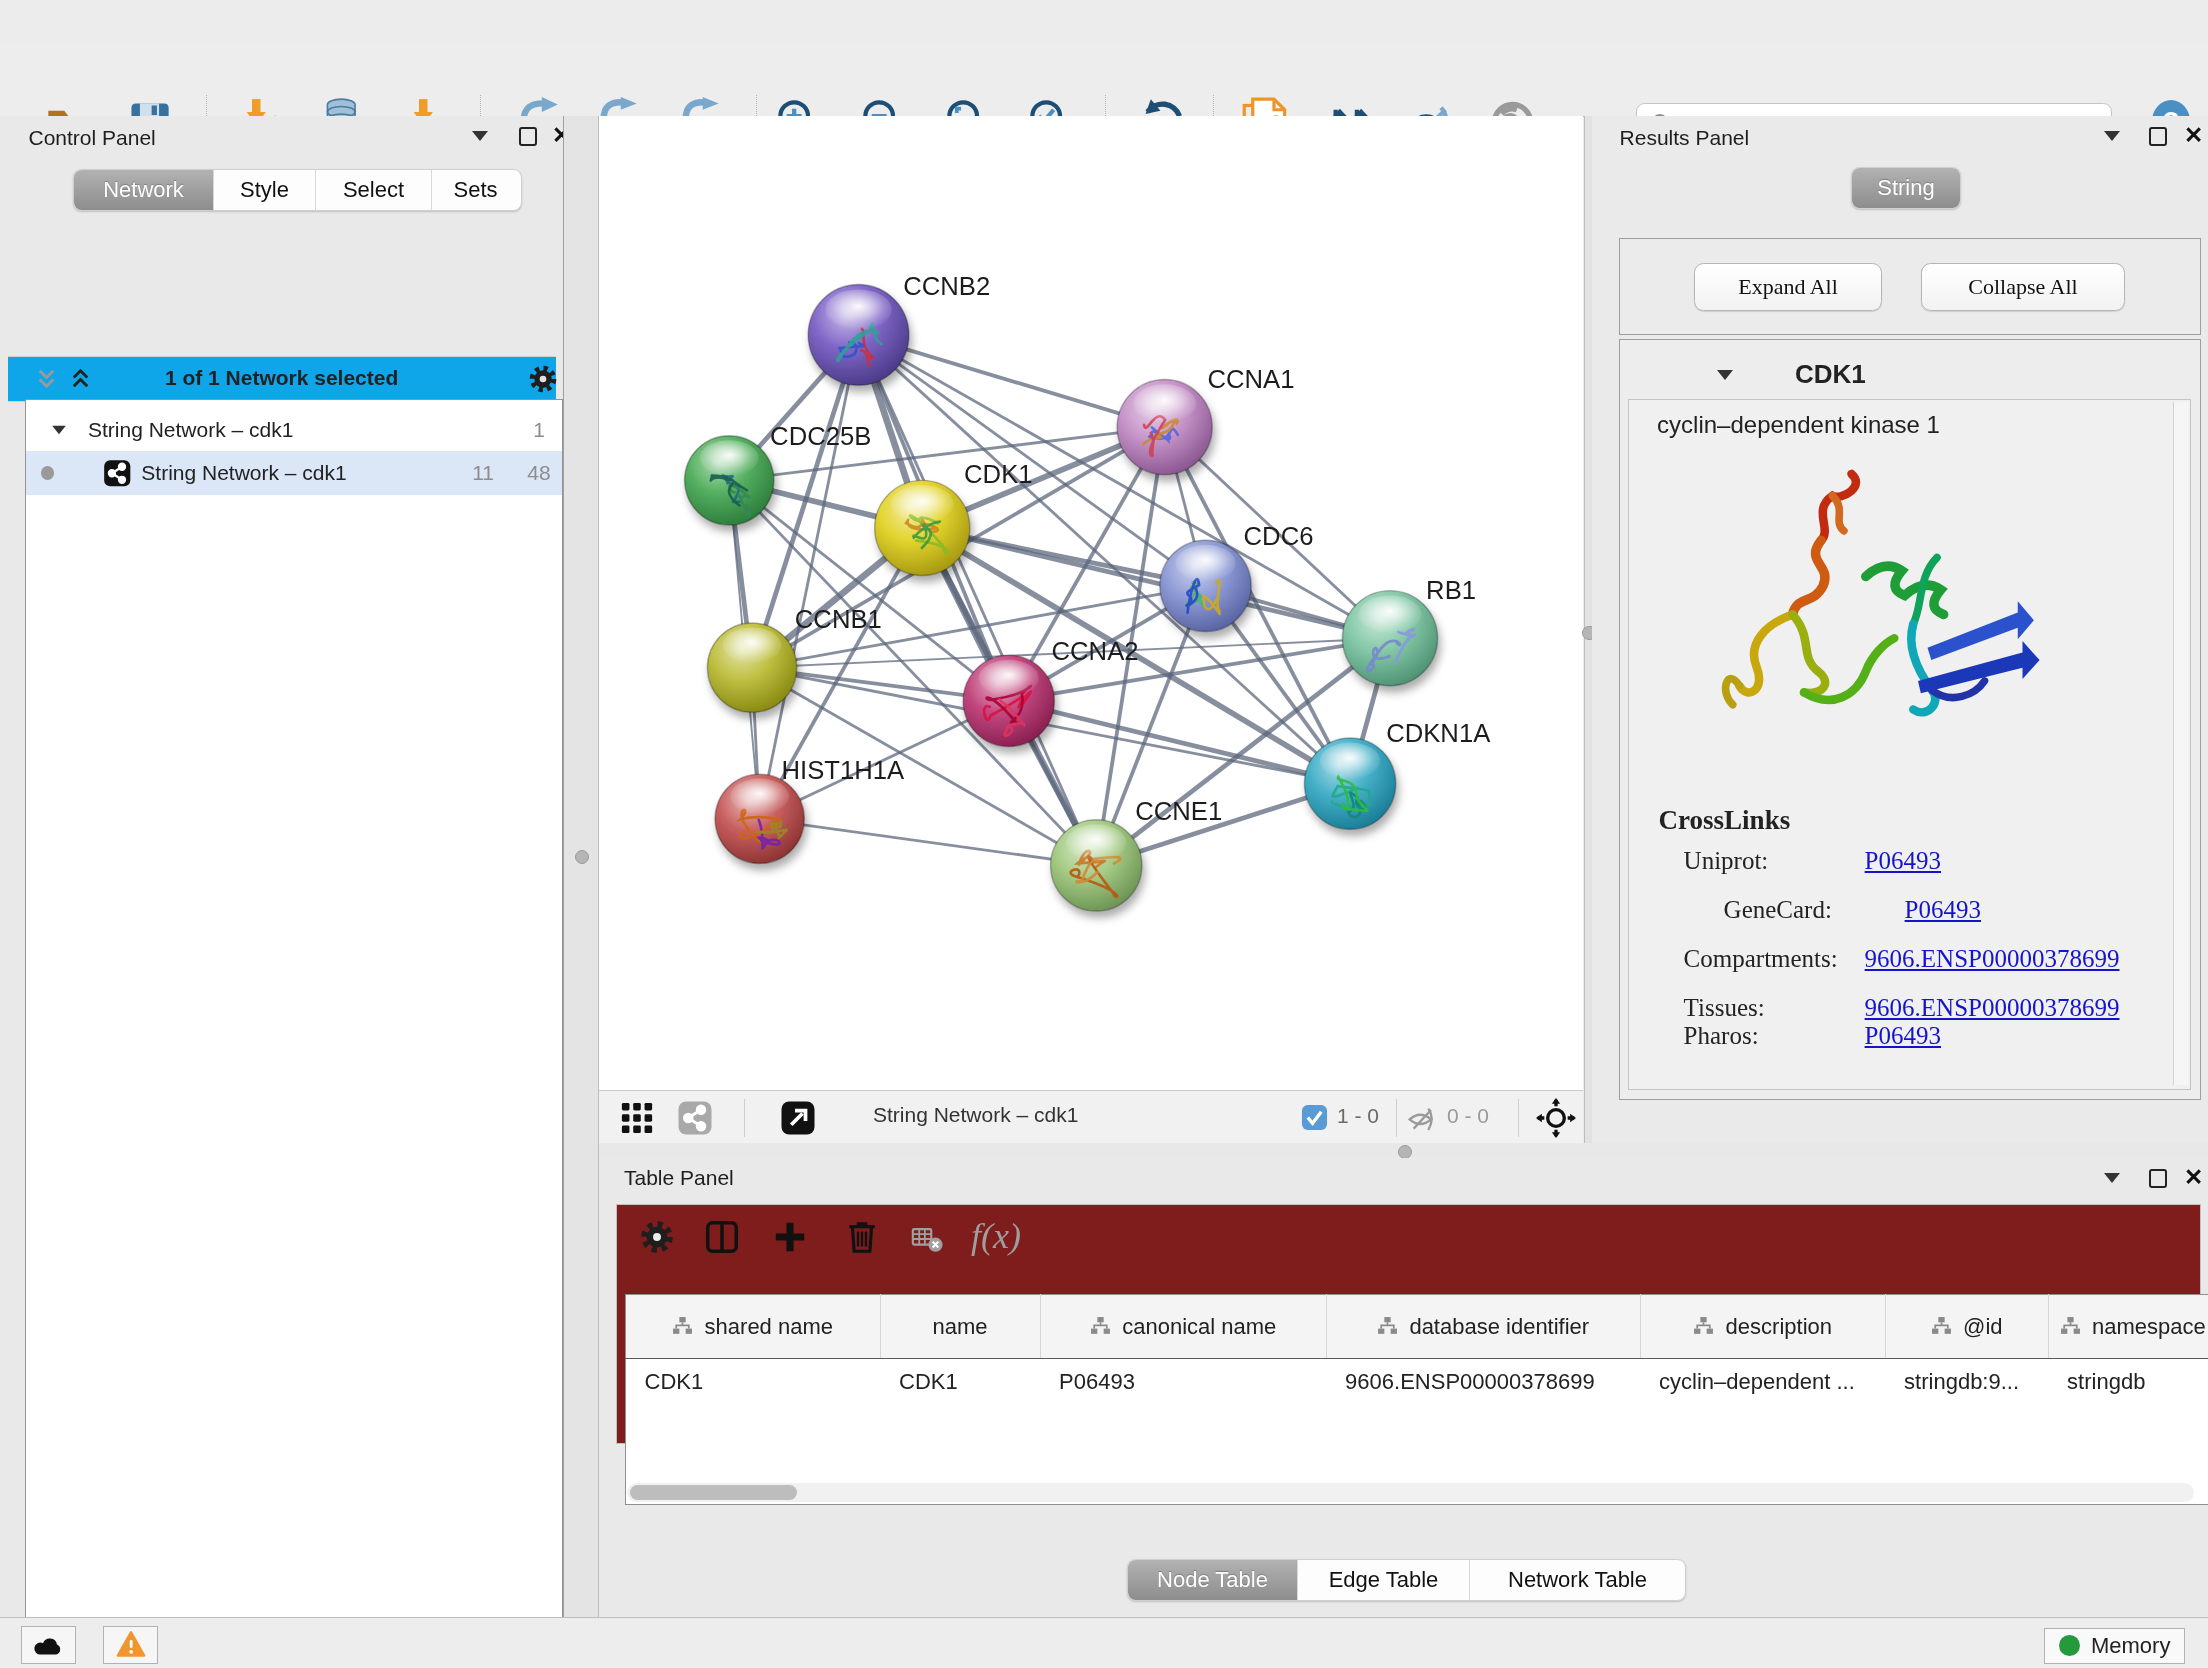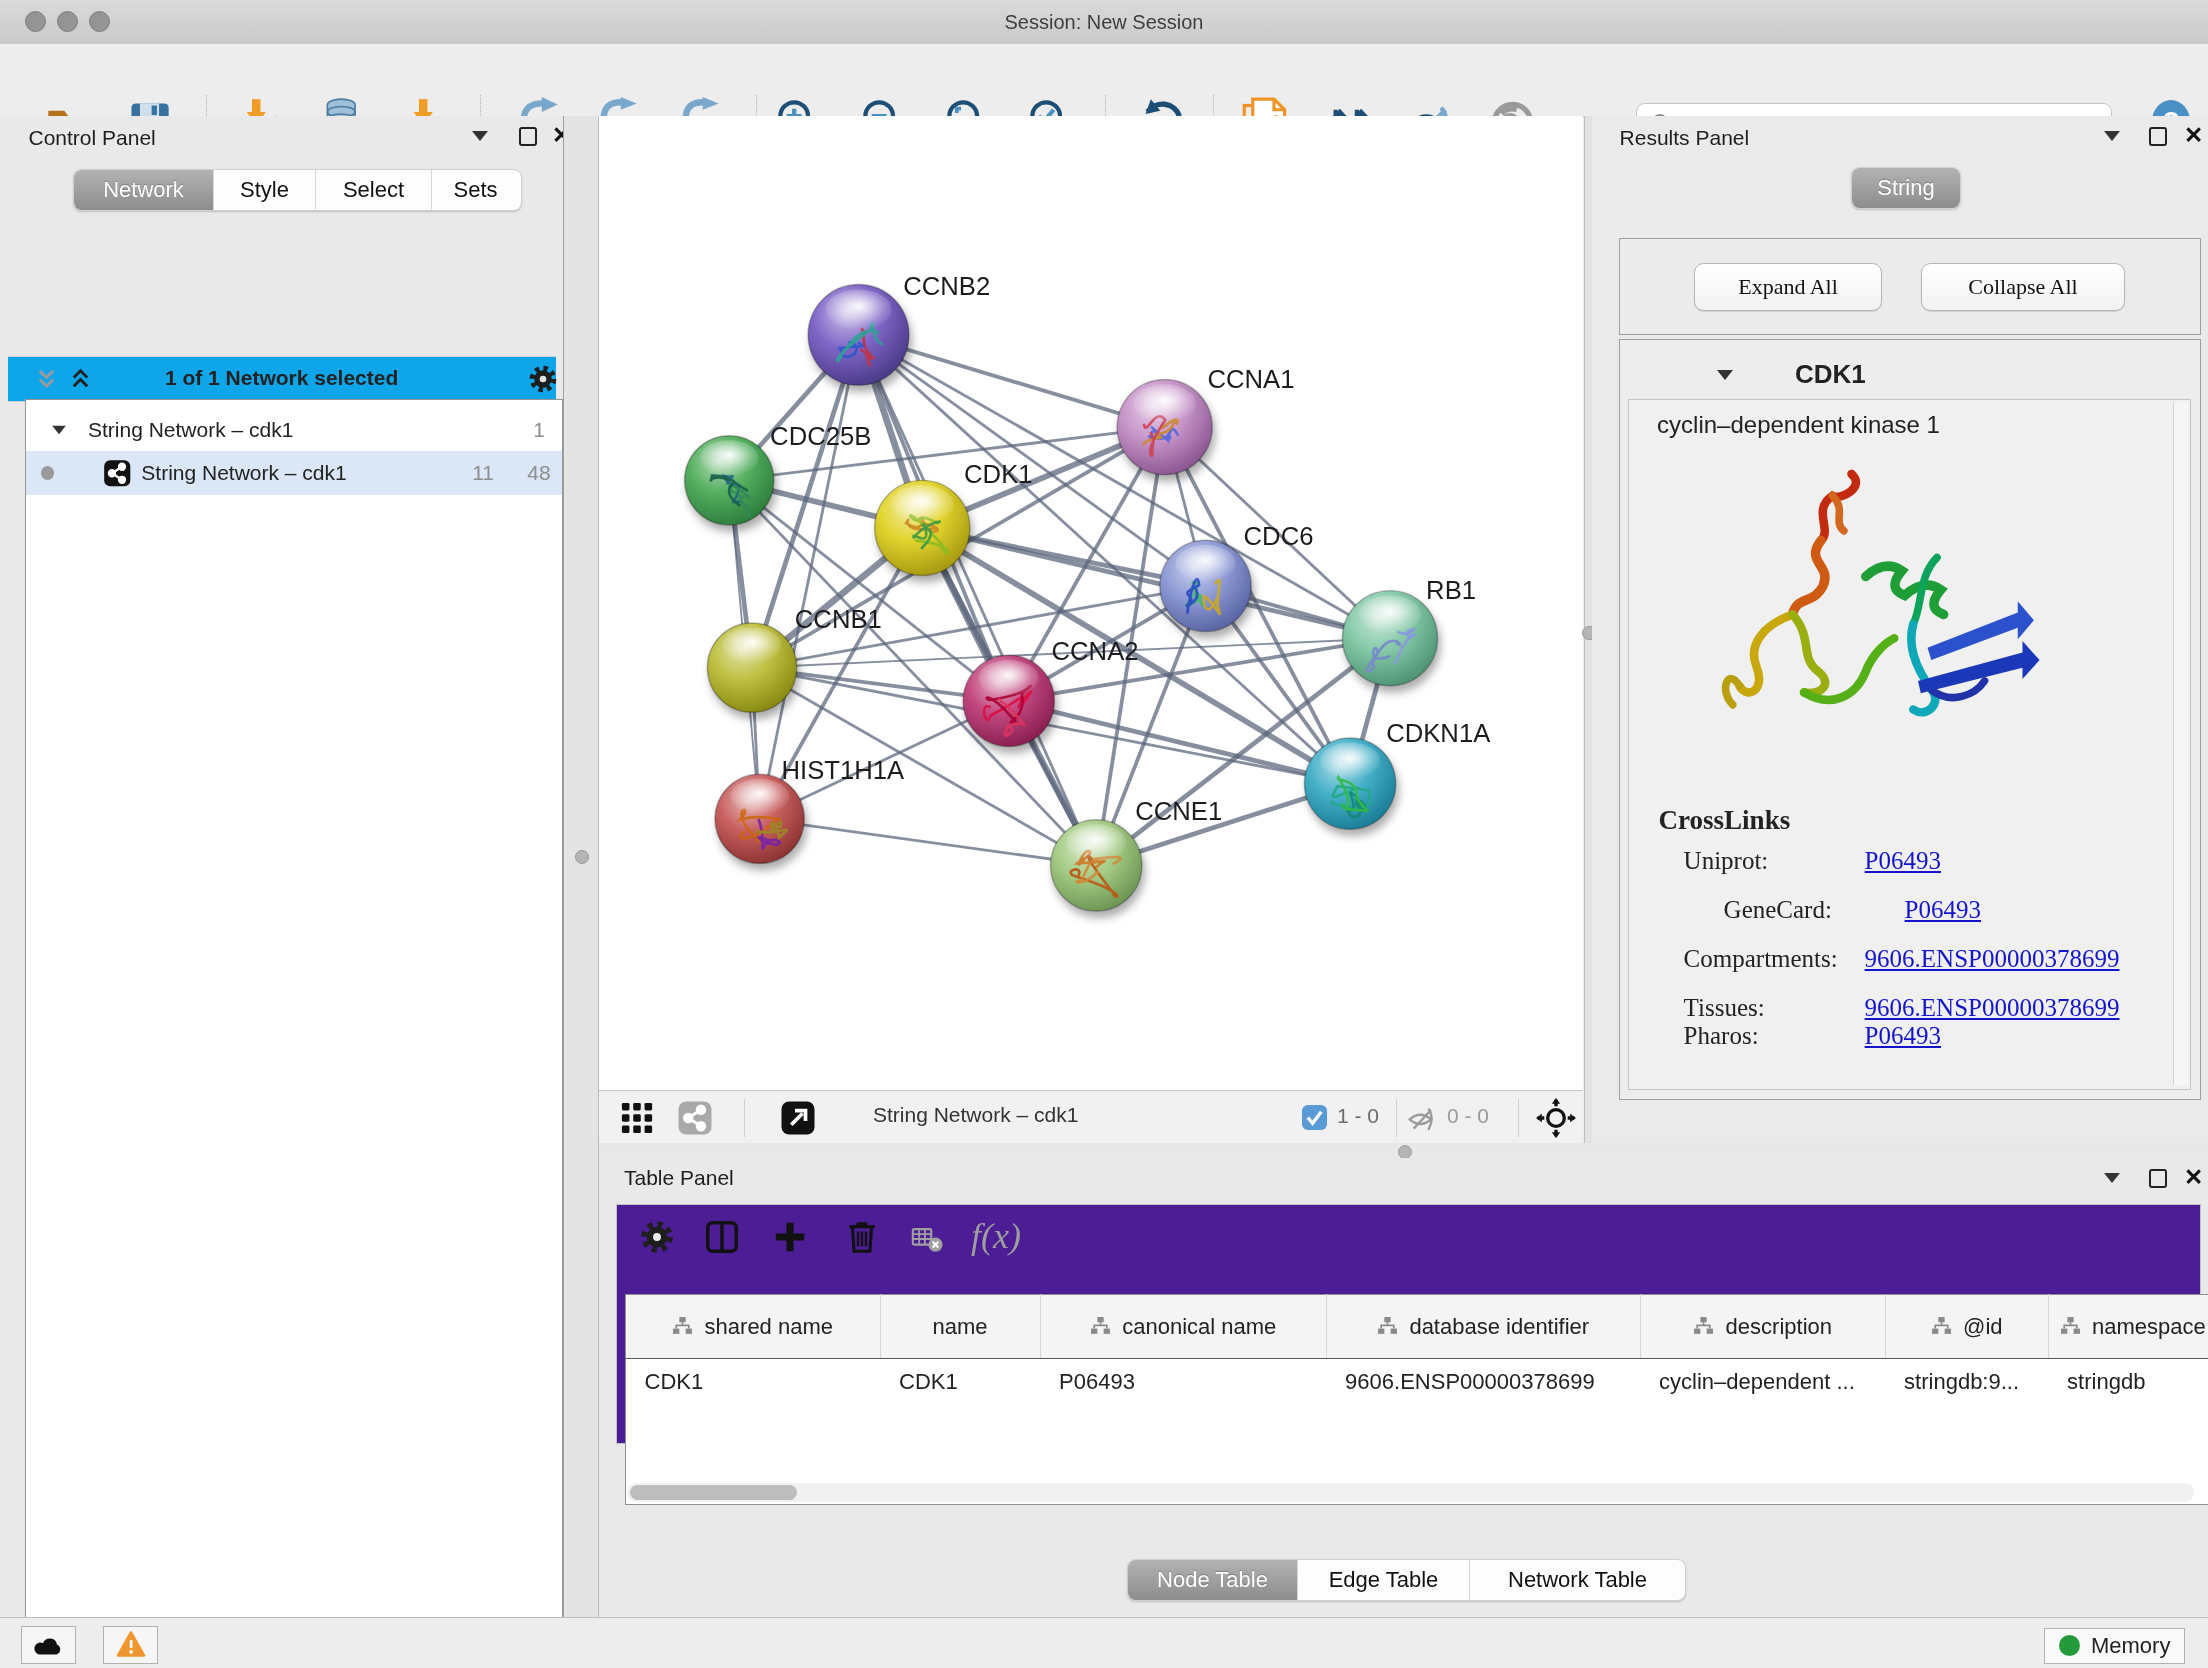--- a/index.html
+++ b/index.html
@@ -51,21 +51,21 @@
   #rsplit{left:1584px;top:116px;width:8.6px;height:1027px;background:#e2e2e2;border-left:1px solid #bdbdbd;border-right:1px solid #bdbdbd;box-sizing:border-box;}
   
   #results-panel{left:1592px;top:116px;width:616px;height:1027px;background:#eaeaea;}
   .rbox{position:absolute;border:1.9px solid #9e9e9e;background:#ebebeb;box-sizing:border-box;}
   .btn{background:linear-gradient(#ffffff,#f2f2f2);border:1px solid #b5b5b5;border-radius:9.5px;
        font-size:22px;color:#111;text-align:center;position:absolute;box-shadow:0 1px 1px rgba(0,0,0,.12);font-family:Liberation Serif, serif;}
   .serif{font-family:"Liberation Serif",serif;}
   .xlink{color:#1414cc;text-decoration:underline;}
   
   #table-panel{left:599px;top:1158px;width:1609px;height:458px;background:#e9e9e9;}
-  #tp-box{position:absolute;left:17px;top:46px;width:1585px;height:240px;background:#4c1d95;
+  #tp-box{position:absolute;left:17px;top:46px;width:1585px;height:240px;background:#7f1d1d;
           border:1px solid #c0c0c0;box-sizing:border-box;}
   #ttable{position:absolute;left:7.6px;top:89px;width:1571px;height:211px;background:#fff;
           border:1px solid #8f8f8f;border-collapse:collapse;table-layout:fixed;font-size:22px;}
   #ttable th{background:#f4f4f4;border-bottom:1.9px solid #5a5a5a;border-right:1px solid #d6d6d6;
              font-weight:normal;height:61px;white-space:nowrap;overflow:hidden;}
   #ttable td{padding:9.5px 0 0 19px;vertical-align:top;white-space:nowrap;overflow:hidden;height:34px;}
   .thwrap{display:flex;align-items:center;justify-content:center;gap:11.4px;}
   #tp-scroll{position:absolute;left:9.5px;top:278px;width:1567px;height:19px;background:#f1f1f1;border-radius:9.5px;}
   #tp-thumb{position:absolute;left:3.8px;top:1.9px;width:167px;height:15px;background:#bdbdbd;border-radius:7.6px;}
   
@@ -76,26 +76,20 @@
               border:1.4px solid #b2b2b2;display:flex;align-items:center;justify-content:center;gap:11.4px;
               font-size:22px;box-sizing:border-box;}
   .gear-svg{display:block;}
   .smalltxt{font-size:21px;}
 </style>
 </head>
 <body>
 
 <div id="app">
 
-  <div id="titlebar" class="abs">
-    <span class="light" style="left:25px"></span>
-    <span class="light" style="left:57px"></span>
-    <span class="light" style="left:89px"></span>
-    <div id="win-title">Session: New Session</div>
-  </div>
 
   <div id="toolbar" class="abs">
     <svg class="tbico" style="left:43px" viewBox="0 0 48 48">
       <path d="M5 13 h15 l4 5 h19 v5 H5 z" fill="#b5721d"></path>
       <rect x="5" y="18" width="38" height="21" rx="2" fill="#c8821f"></rect>
       <path d="M11 22 h36 l-7 17 H4 z" fill="#f3ab39"></path>
     </svg>
     <svg class="tbico" style="left:124px" viewBox="0 0 48 48">
       <rect x="7" y="6" width="35" height="36" rx="4" fill="#39719e"></rect>
       <rect x="15" y="6" width="18" height="13" fill="#cfe0ec"></rect>

